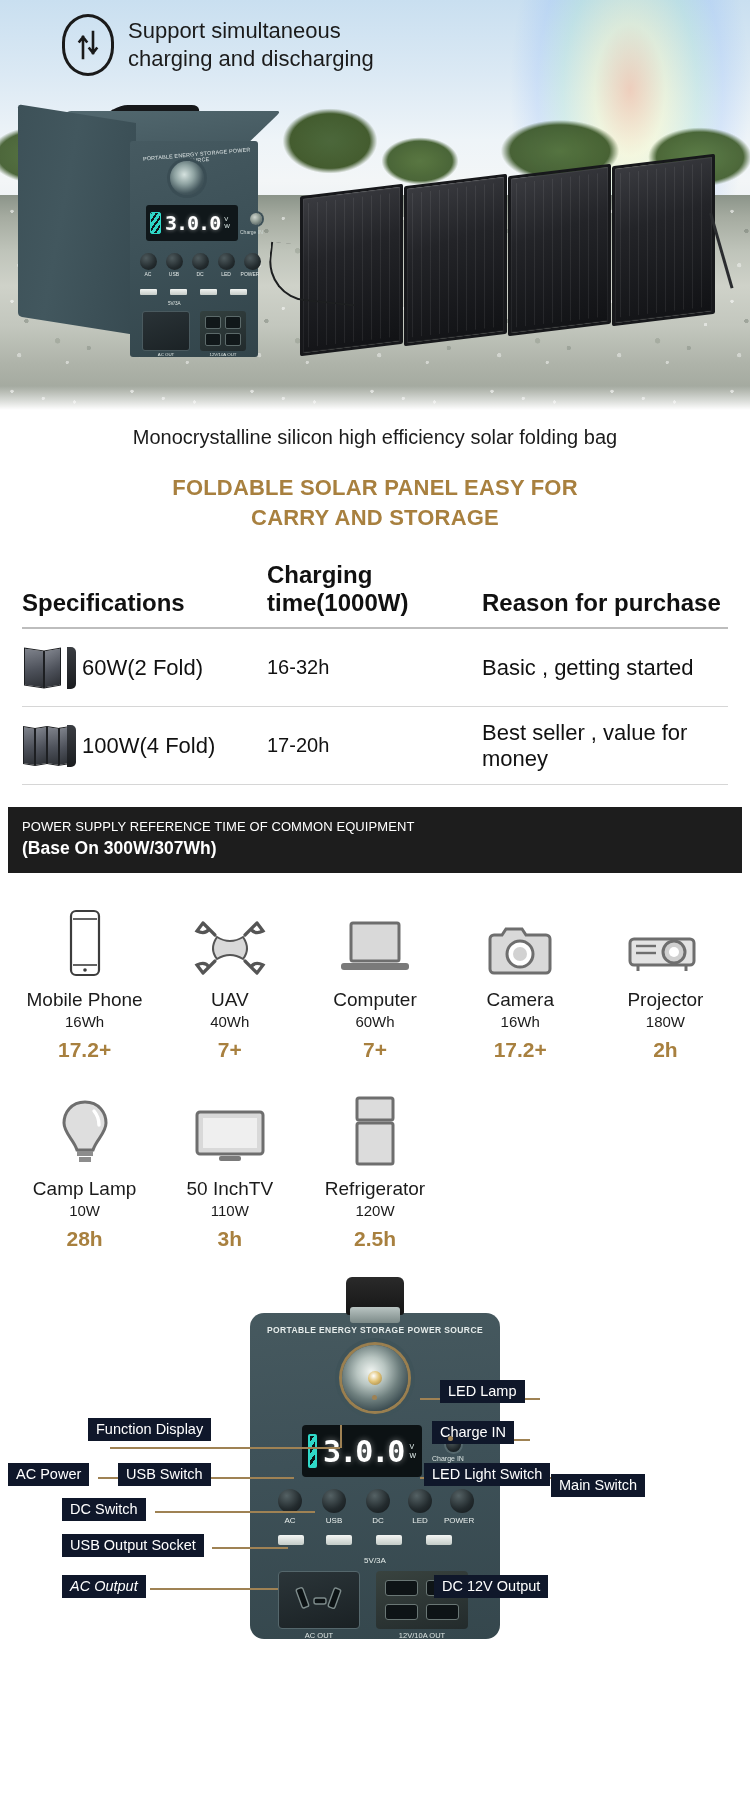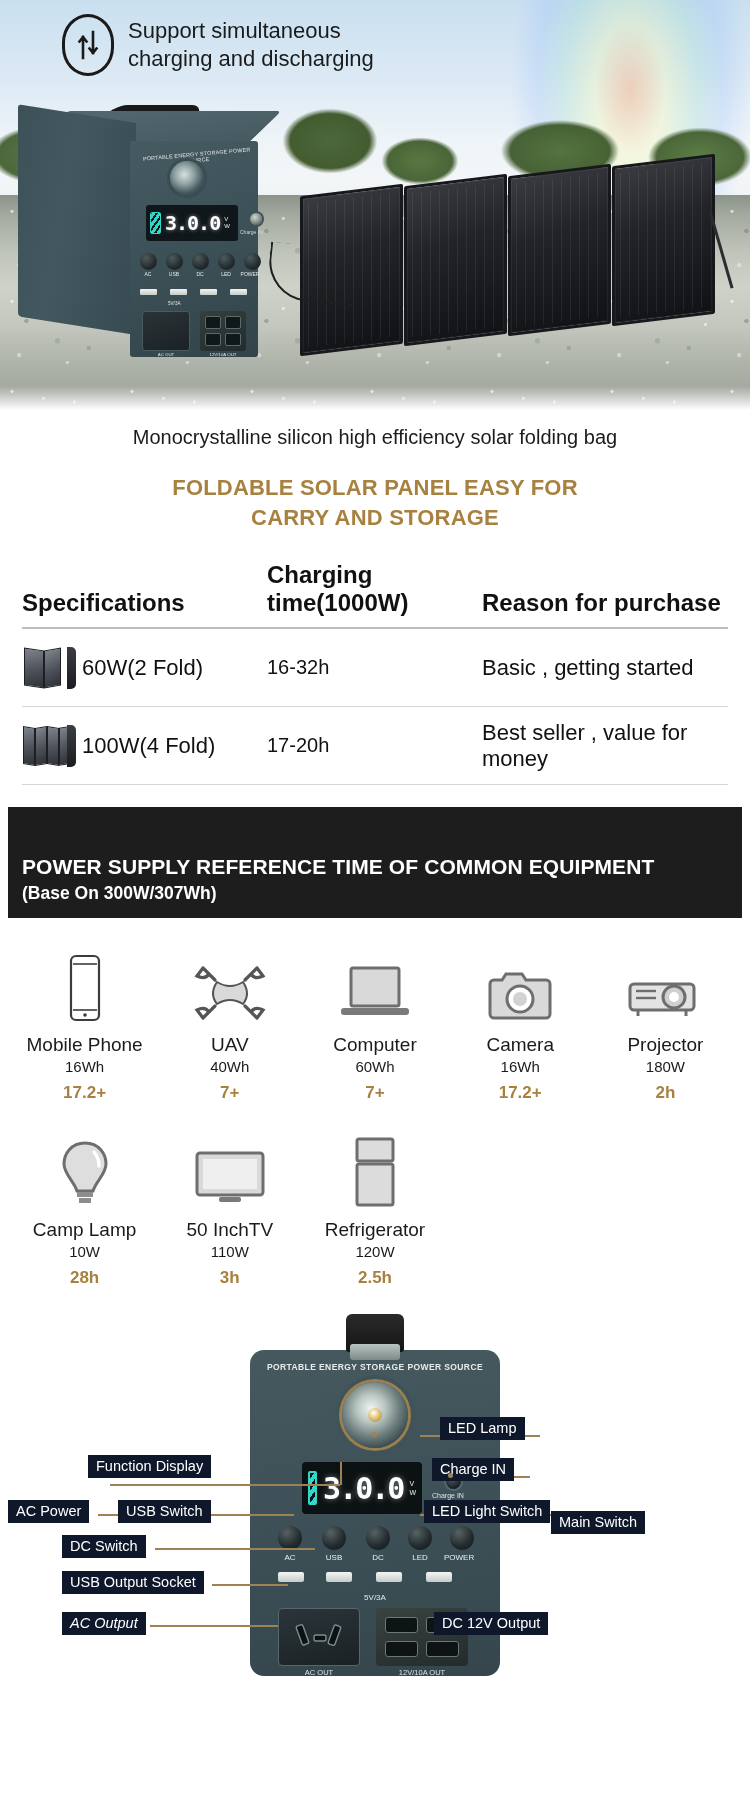--- a/index.html
+++ b/index.html
@@ -212,33 +212,33 @@
     position:absolute; top:4px; height:42px; width:9px; right:2px;
     background: linear-gradient(180deg,#3a3d42 0%, #1a1c1f 100%);
     border-radius: 0 5px 5px 0;
   }
 
   
   .banner {
     margin: 22px 8px 0 8px; background:#1d1d1d; color:#fff;
     padding: 12px 14px 14px 14px;
   }
-  .banner .l1 { font-weight:bold; font-size: 21px; letter-spacing:.1px;margin-top:36px; }
+  .banner .l1 { font-weight:normal; font-size: 13px; letter-spacing:.1px; }
   .banner .l2 { font-weight:bold; font-size: 17.5px; margin-top: 4px; }
 
   
   .eq-grid {
     display:grid; grid-template-columns: repeat(5, 1fr);
     row-gap: 30px; margin-top: 30px; padding: 0 12px;
   }
   .eq { text-align:center; }
   .eq-ico { height: 74px; display:flex; align-items:flex-end; justify-content:center; margin-bottom: 12px;}
   .eq-name { font-size: 19px; color:#1b1b1b; }
   .eq-spec { font-size: 15px; color:#1b1b1b; margin-top: 2px;}
-  .eq-val { font-size: 17px; font-weight:bold; color:#a8803f; margin-top: 8px; }
+  .eq-val { font-size: 21px; font-weight:bold; color:#a8803f; margin-top: 8px; }
 
   
   .diagram { position:relative; width:750px; height: 360px; margin-top: 34px; }
   .unit2 {
     position:absolute; left: 250px; top: 28px; width: 250px; height: 326px;
     background: linear-gradient(175deg,#46595f 0%, #3e5158 45%, #35474d 100%);
     border-radius: 14px;
   }
   .unit2 .cap {
     position:absolute; left: 96px; top: -36px; width: 58px; height: 38px;

